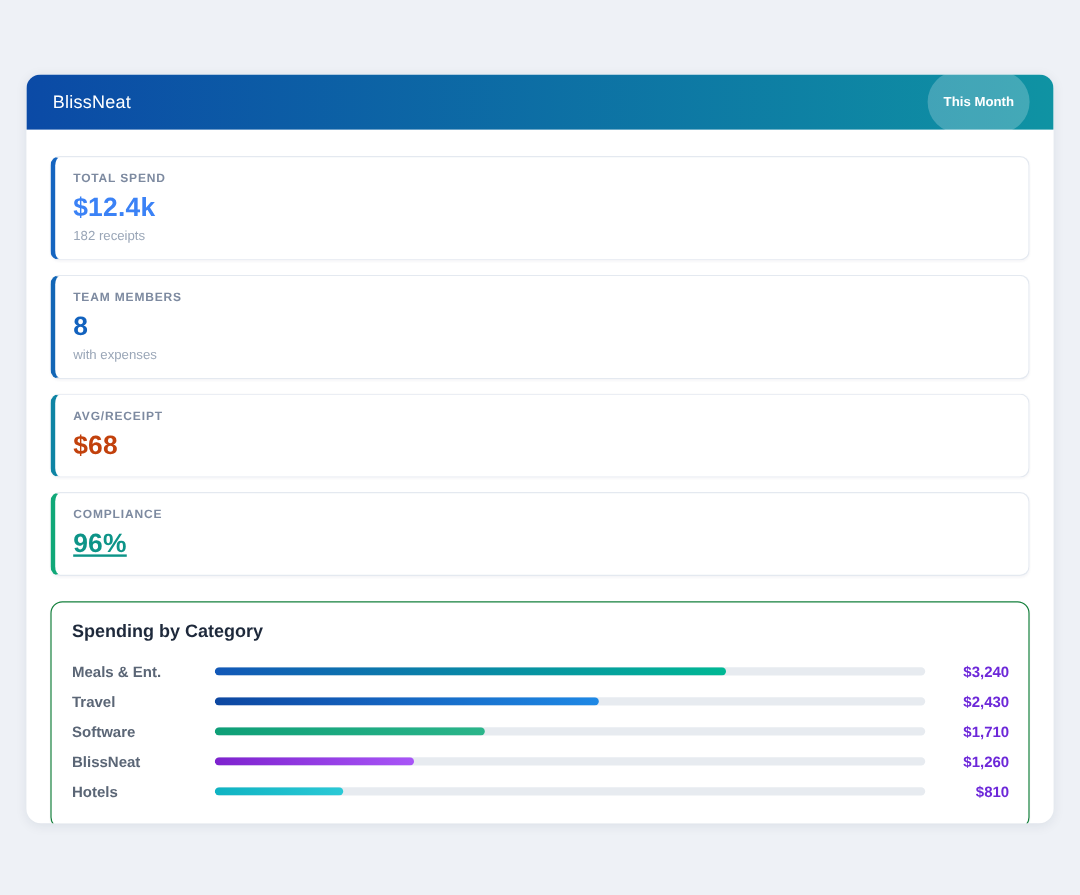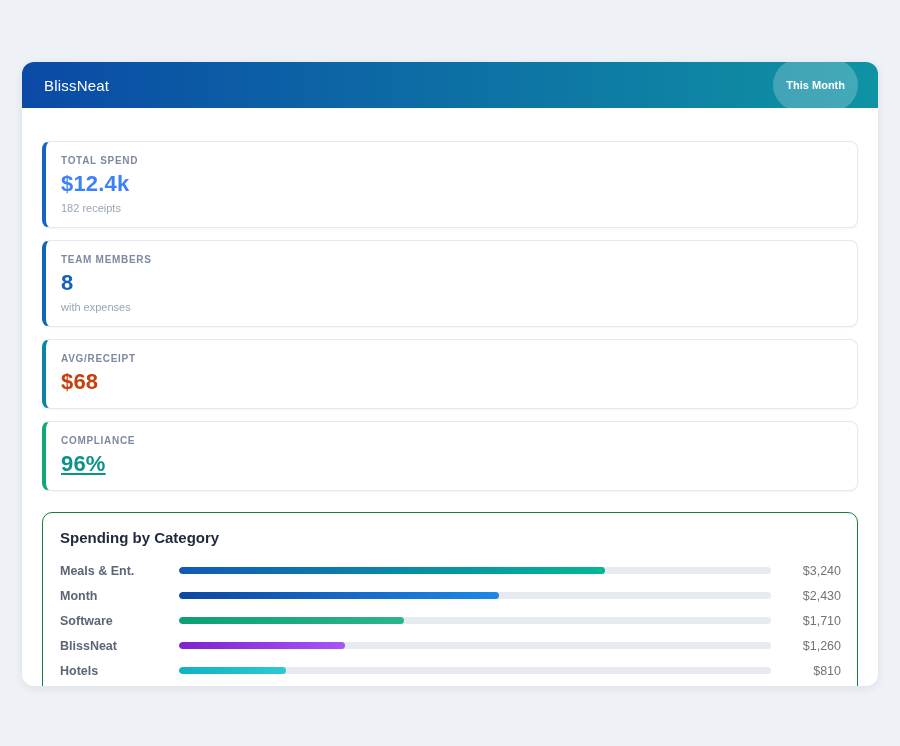--- a/index.html
+++ b/index.html
@@ -38,21 +38,20 @@
     font-size: 11px;
     font-weight: bold;
     padding: 20px 13px;
     border-radius: 999px;
     border: none;
     cursor: pointer;
     font-family: "Liberation Sans", sans-serif;
   }
   .body {
     padding: 22px 20px 20px 20px;
-    margin-top: 11px;
   }
   .stat-card {
     background: #ffffff;
     border: 1px solid #e4e9f0;
     border-left-width: 4px;
     border-left-style: solid;
     border-radius: 8px;
     padding: 13px 16px 13px 15px;
     margin-bottom: 12px;
     box-shadow: 0 1px 2px rgba(15, 35, 70, 0.04);
@@ -111,22 +110,22 @@
   .bar-fill {
     position: absolute;
     left: 0; top: 0; bottom: 0;
     border-radius: 4px;
   }
   .cat-value {
     width: 70px;
     flex: 0 0 70px;
     text-align: right;
     font-size: 12.5px;
-    font-weight: normal;
-    color: #737373;
+    font-weight: bold;
+    color: #6d28d9;
   }
 </style>
 </head>
 <body>
 
 <div class="page">
   <div class="app-card">
 
     <div class="app-header" style="background: linear-gradient(90deg, rgb(11, 74, 166), rgb(15, 147, 163));">
       <div class="app-title">BlissNeat</div>
@@ -162,21 +161,21 @@
 
         <div class="cat-row">
           <div class="cat-label">Meals &amp; Ent.</div>
           <div class="bar-track" style="background: rgb(231, 235, 240);">
               <div class="bar-fill" style="width: 72%; background: linear-gradient(90deg, rgb(18, 88, 184), rgb(0, 184, 148));"></div>
             </div>
           <div class="cat-value">$3,240</div>
         </div>
 
         <div class="cat-row">
-          <div class="cat-label">Month</div>
+          <div class="cat-label">Travel</div>
           <div class="bar-track" style="background: rgb(231, 235, 240);">
               <div class="bar-fill" style="width: 54%; background: linear-gradient(90deg, rgb(13, 71, 161), rgb(30, 136, 229));"></div>
             </div>
           <div class="cat-value">$2,430</div>
         </div>
 
         <div class="cat-row">
           <div class="cat-label">Software</div>
           <div class="bar-track" style="background: rgb(231, 235, 240);">
               <div class="bar-fill" style="width: 38%; background: linear-gradient(90deg, rgb(14, 159, 119), rgb(43, 181, 138));"></div>

